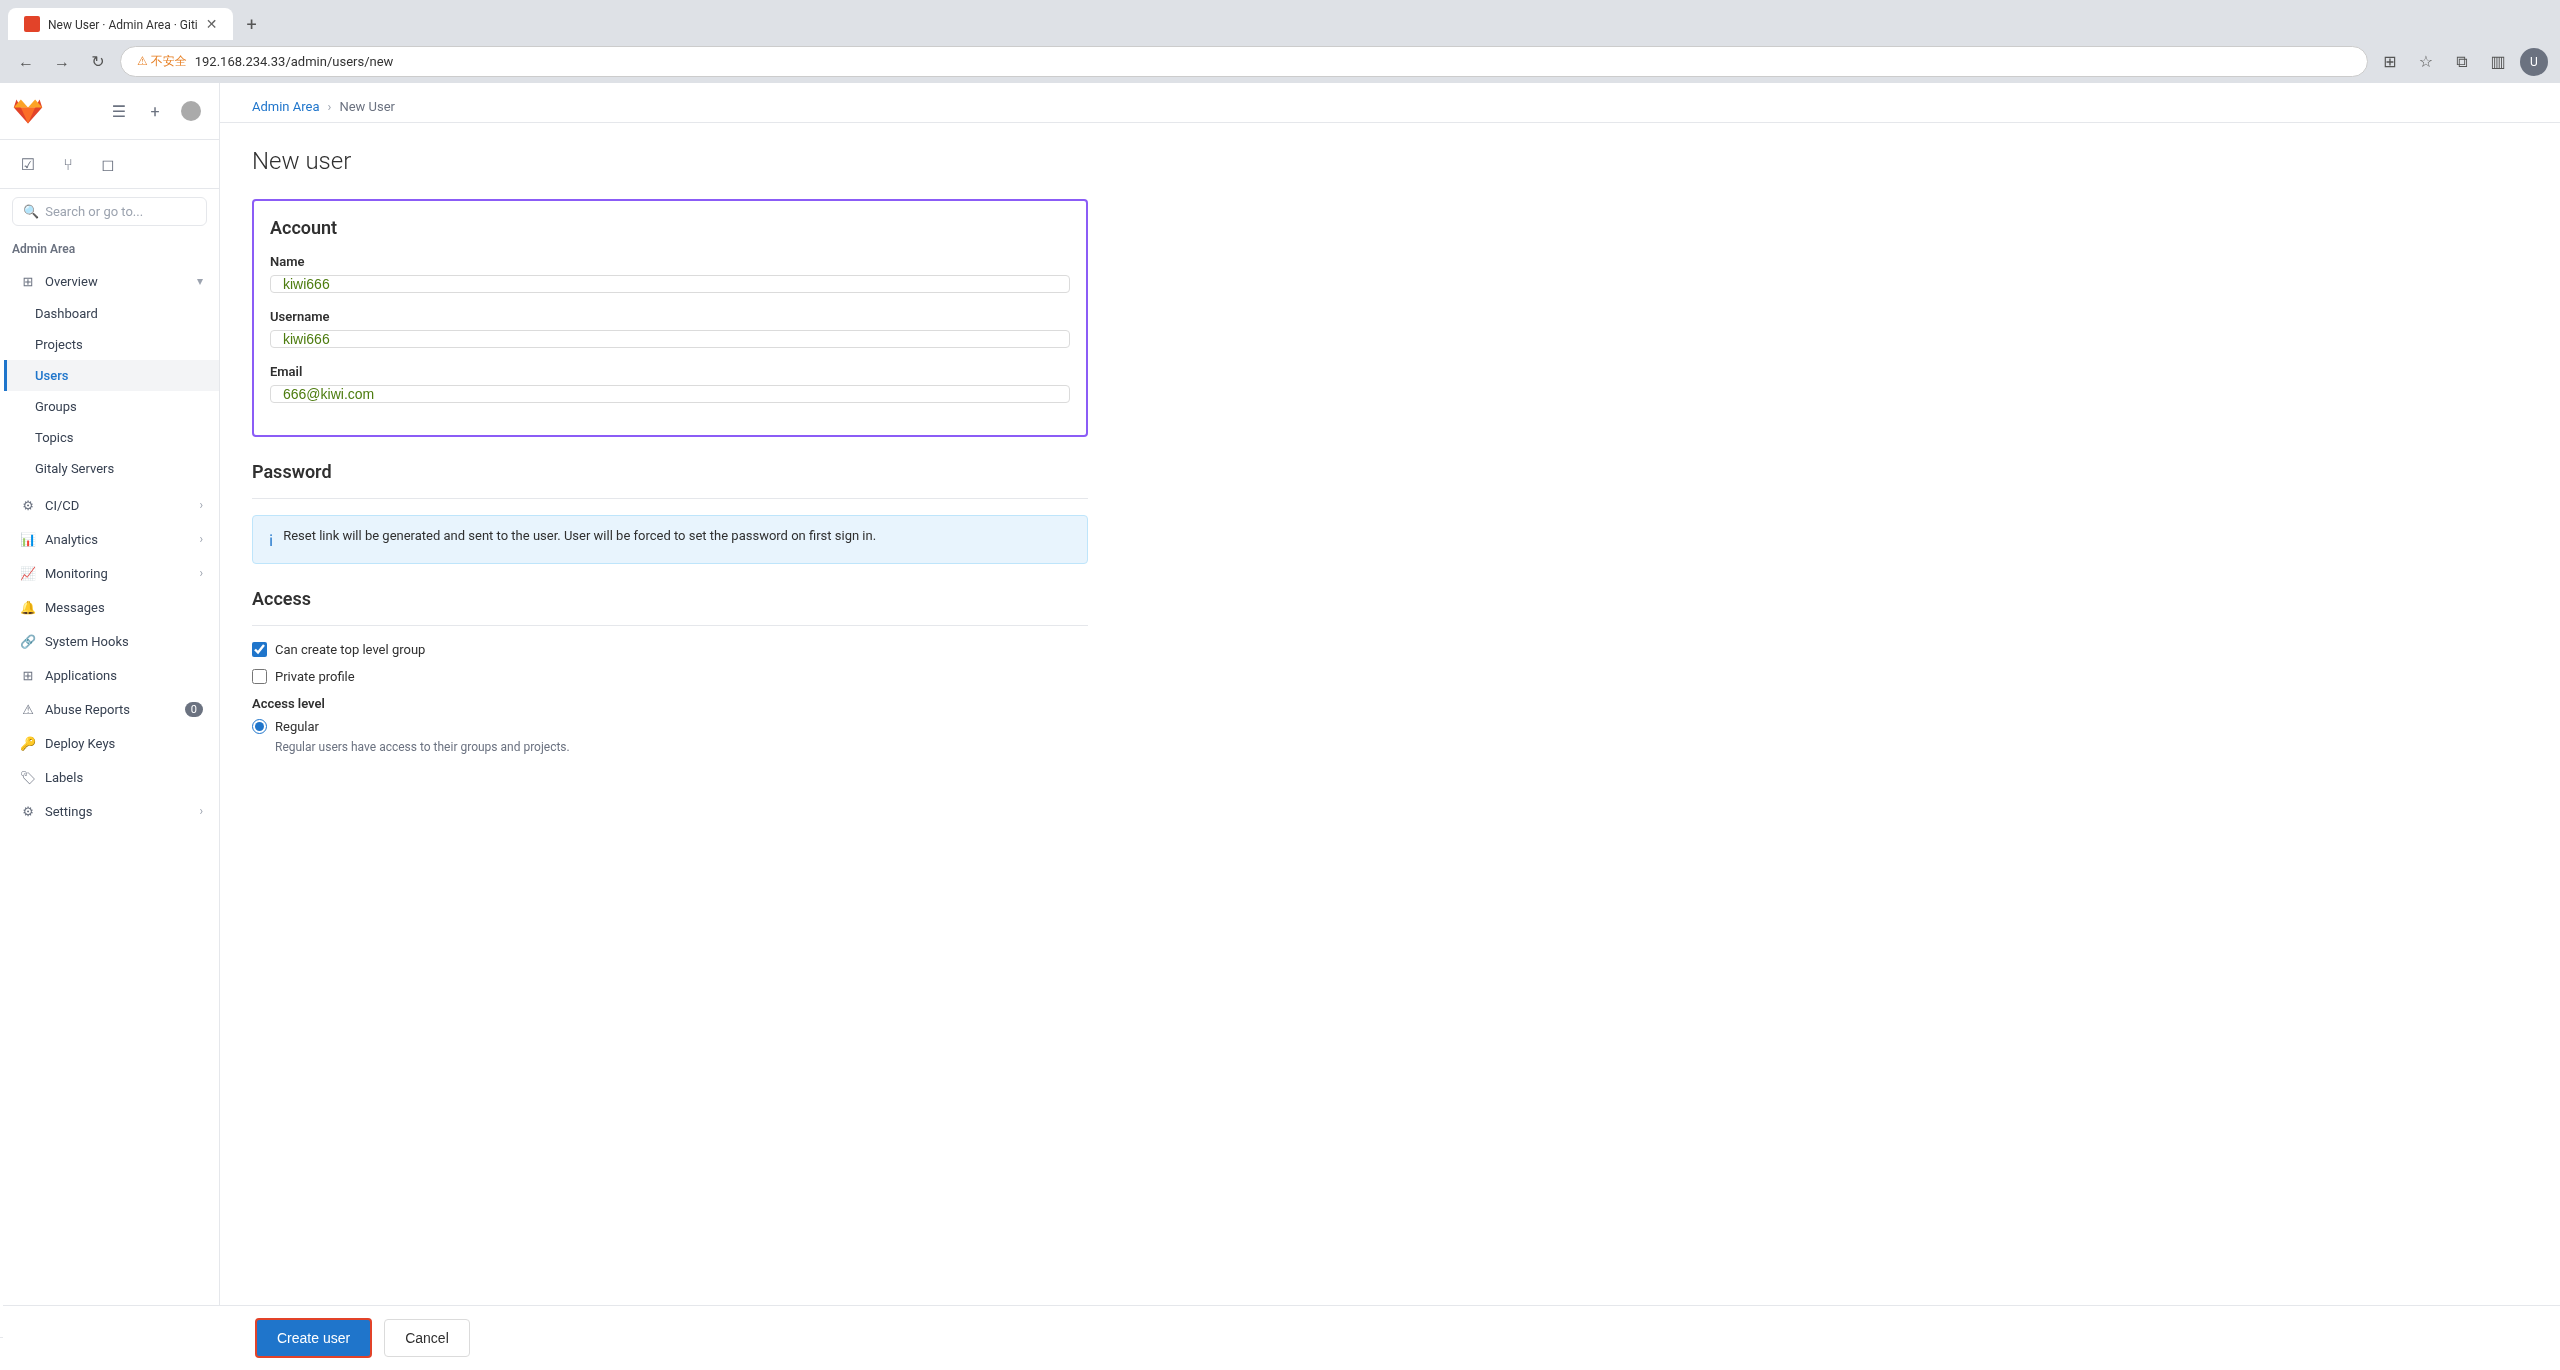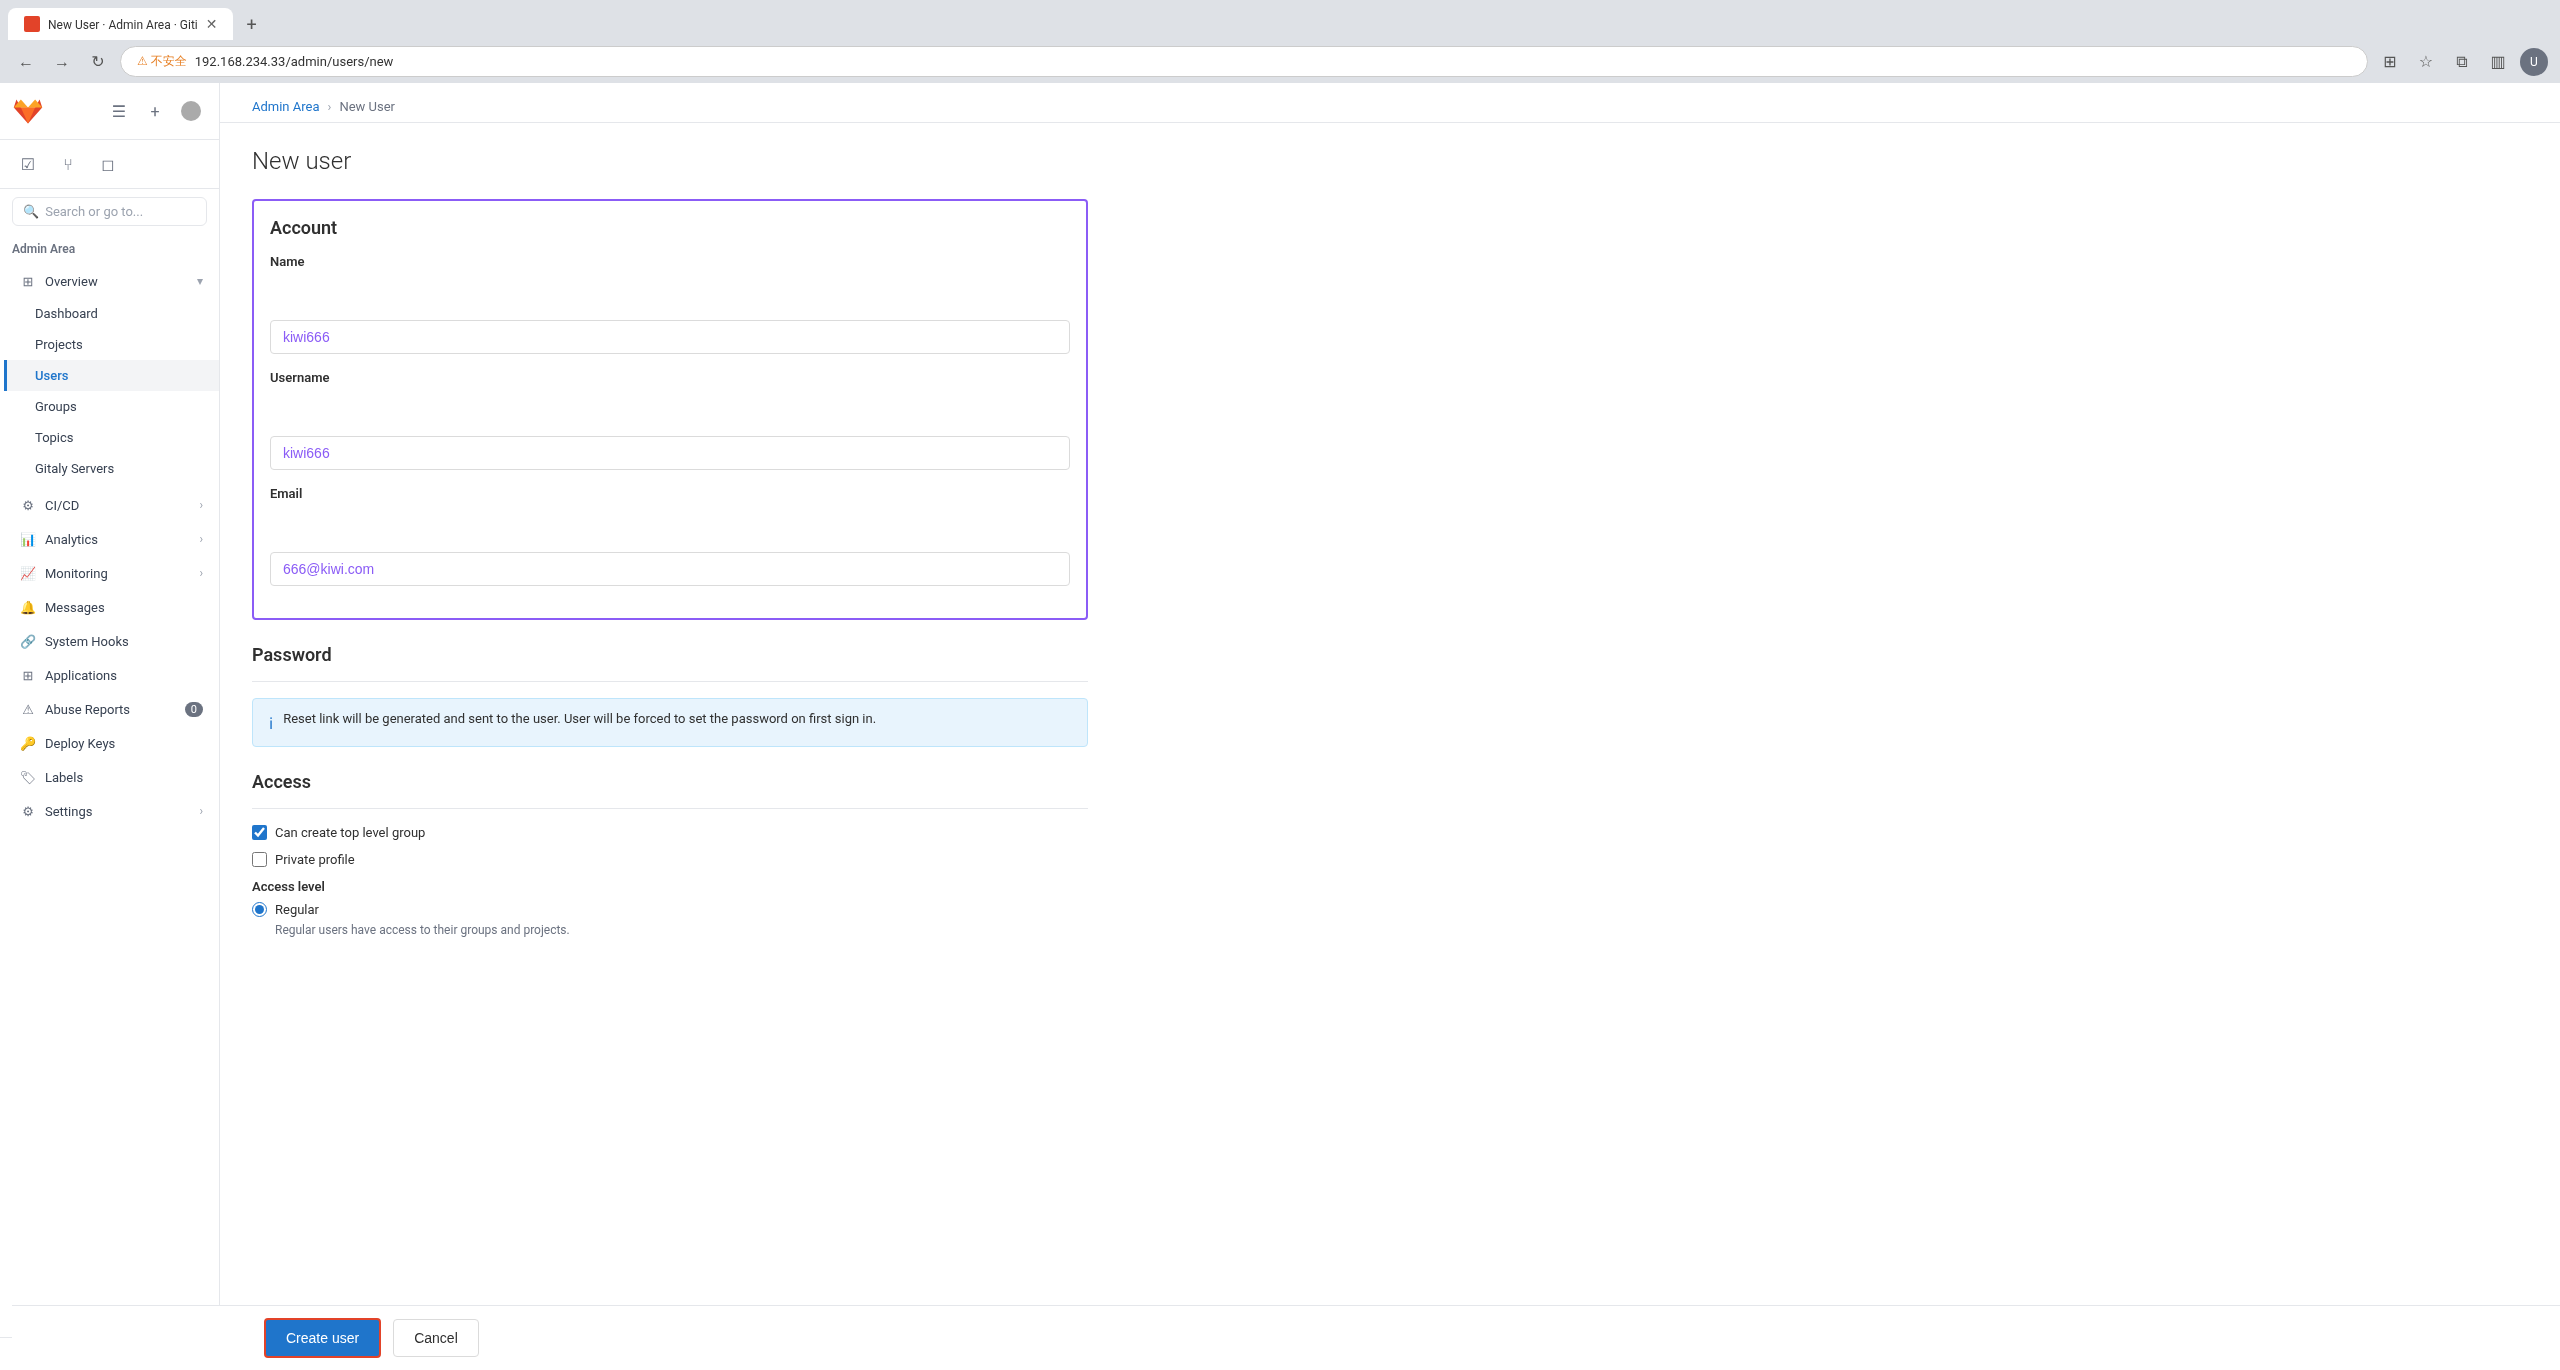--- a/index.html
+++ b/index.html
@@ -52,21 +52,21 @@
     .breadcrumb { display: flex; align-items: center; gap: 8px; padding: 16px 32px 8px; font-size: 13px; color: #6b7280; border-bottom: 1px solid #e5e7eb; }
     .breadcrumb a { color: #1f75cb; text-decoration: none; }
     .breadcrumb-sep { color: #9ca3af; }
     .content { padding: 24px 32px; max-width: 900px; }
     .page-title { font-size: 24px; font-weight: 300; color: #303030; margin-bottom: 24px; }
 
     
     .section-title { font-size: 18px; font-weight: 600; color: #303030; margin-bottom: 16px; padding-bottom: 16px; border-bottom: 1px solid #e5e7eb; }
     .form-group { margin-bottom: 16px; }
     .form-label { display: block; font-size: 13px; font-weight: 600; color: #303030; margin-bottom: 6px; }
-    .form-input { width: 100%; padding: 8px 12px; border: 1px solid #dbdbdb; border-radius: 4px; font-size: 14px; color: #8b5cf6; outline: none; margin-top: 45px; }
+    .form-input { width: 100%; padding: 0 12px; border: 1px solid #dbdbdb; border-radius: 4px; font-size: 14px; color: #4d7c0f; outline: none; }
 
     .account-section-box { border: 2px solid #8b5cf6; border-radius: 4px; padding: 16px; margin-bottom: 24px; }
     .account-section-box .section-title { border-bottom: none; margin-bottom: 0; padding-bottom: 0; }
 
     .password-section { margin-bottom: 24px; }
     .info-box { display: flex; align-items: flex-start; gap: 10px; background: #e8f4fd; border: 1px solid #bee5fb; border-radius: 4px; padding: 12px 16px; margin-bottom: 16px; font-size: 13px; color: #303030; }
     .info-icon { color: #1f75cb; font-size: 16px; flex-shrink: 0; margin-top: 1px; }
 
     .access-section { margin-bottom: 24px; }
     .projects-limit-input { width: 200px; padding: 8px 12px; border: 1px solid #dbdbdb; border-radius: 4px; font-size: 14px; }
@@ -74,21 +74,21 @@
     .checkbox-group { margin: 12px 0; }
     .checkbox-label { display: flex; align-items: center; gap: 8px; font-size: 13px; color: #303030; cursor: pointer; margin-bottom: 8px; }
     .checkbox-input { width: 15px; height: 15px; cursor: pointer; accent-color: #1f75cb; }
 
     .radio-group { margin: 8px 0; }
     .radio-label { display: flex; gap: 8px; font-size: 13px; color: #303030; cursor: pointer; margin-bottom: 6px; }
     .radio-input { width: 15px; height: 15px; cursor: pointer; accent-color: #1f75cb; }
     .radio-hint { font-size: 12px; color: #6b7280; margin-left: 23px; margin-top: 2px; }
 
     
-    .bottom-bar { position: fixed; bottom: 0; left: 12px; right: 0; background: #fff; border-top: 1px solid #e5e7eb; padding: 12px 32px 12px 252px; display: flex; gap: 12px; align-items: center; z-index: 100; }
+    .bottom-bar { position: fixed; bottom: 0; left: 3px; right: 0; background: #fff; border-top: 1px solid #e5e7eb; padding: 12px 32px 12px 252px; display: flex; gap: 12px; align-items: center; z-index: 100; }
     .btn-primary { background: #1f75cb; color: white; border: none; border-radius: 4px; padding: 10px 20px; font-size: 14px; cursor: pointer; font-weight: 500; border: 2px solid #e24329; }
     .btn-secondary { background: #fff; color: #303030; border: 1px solid #dbdbdb; border-radius: 4px; padding: 10px 20px; font-size: 14px; cursor: pointer; }
 
     
     ::-webkit-scrollbar { width: 6px; }
     ::-webkit-scrollbar-track { background: #f1f1f1; }
     ::-webkit-scrollbar-thumb { background: #c1c1c1; border-radius: 3px; }
   </style>
 </head>
 <body>

